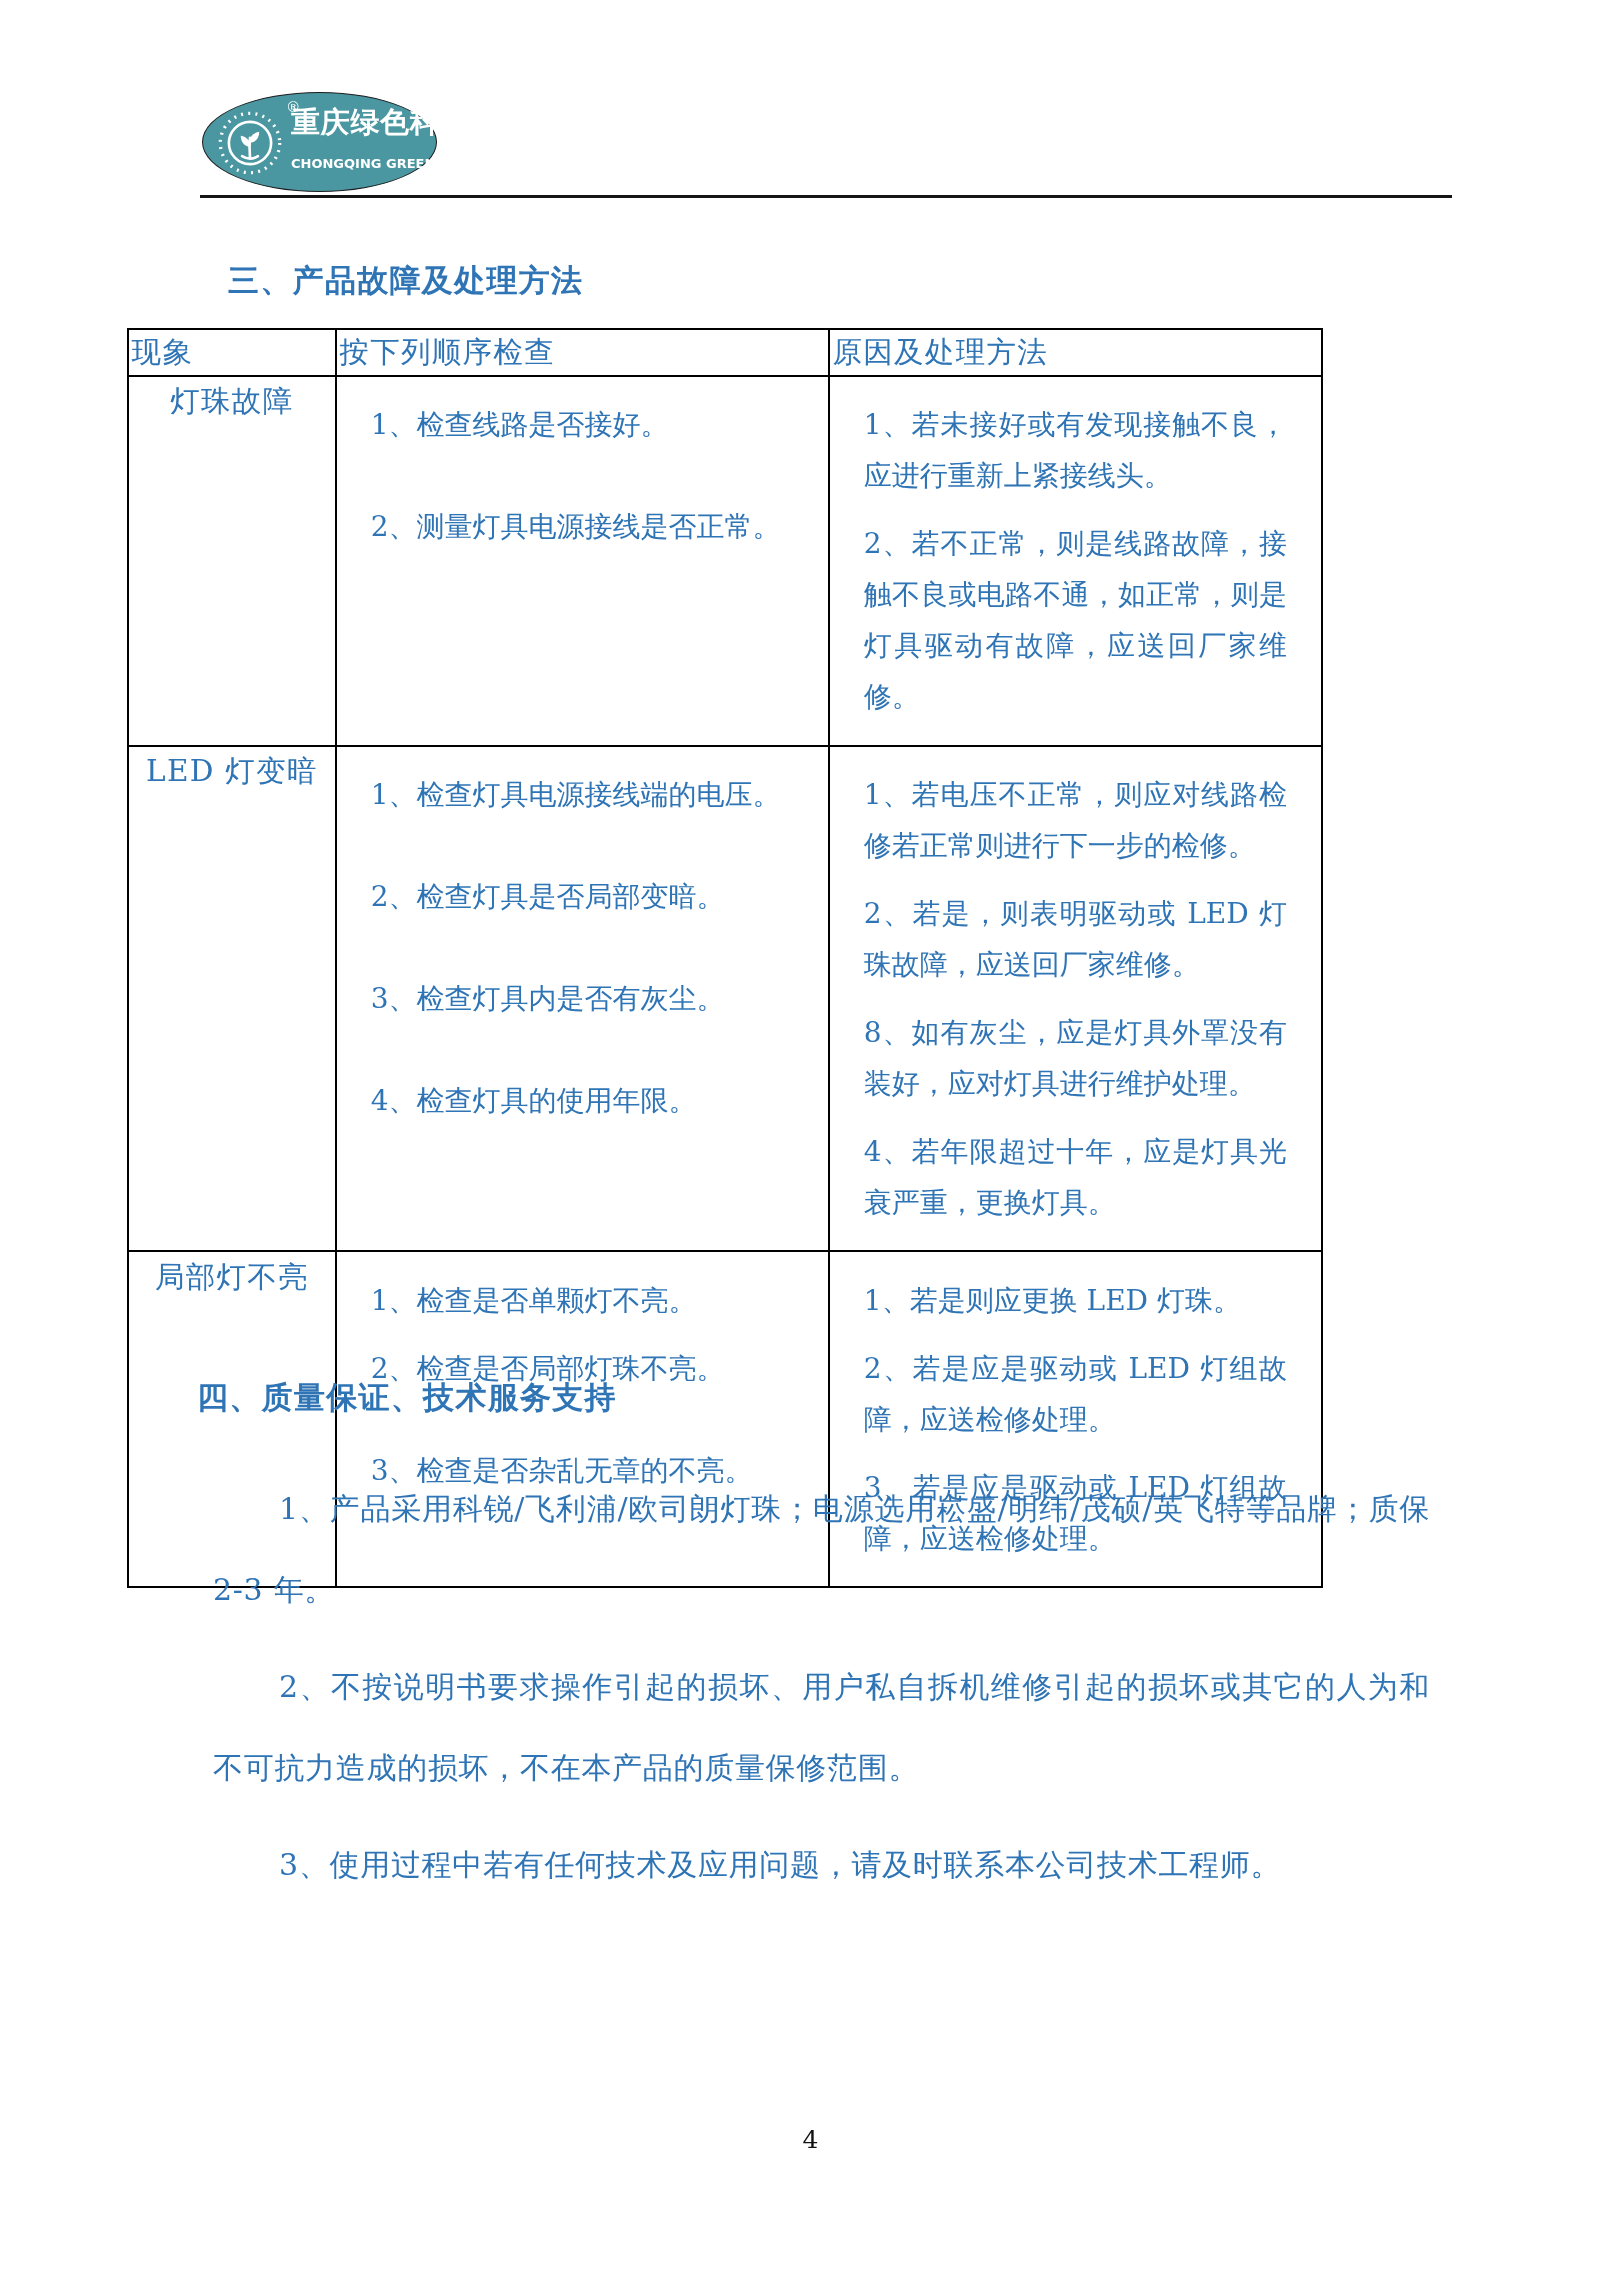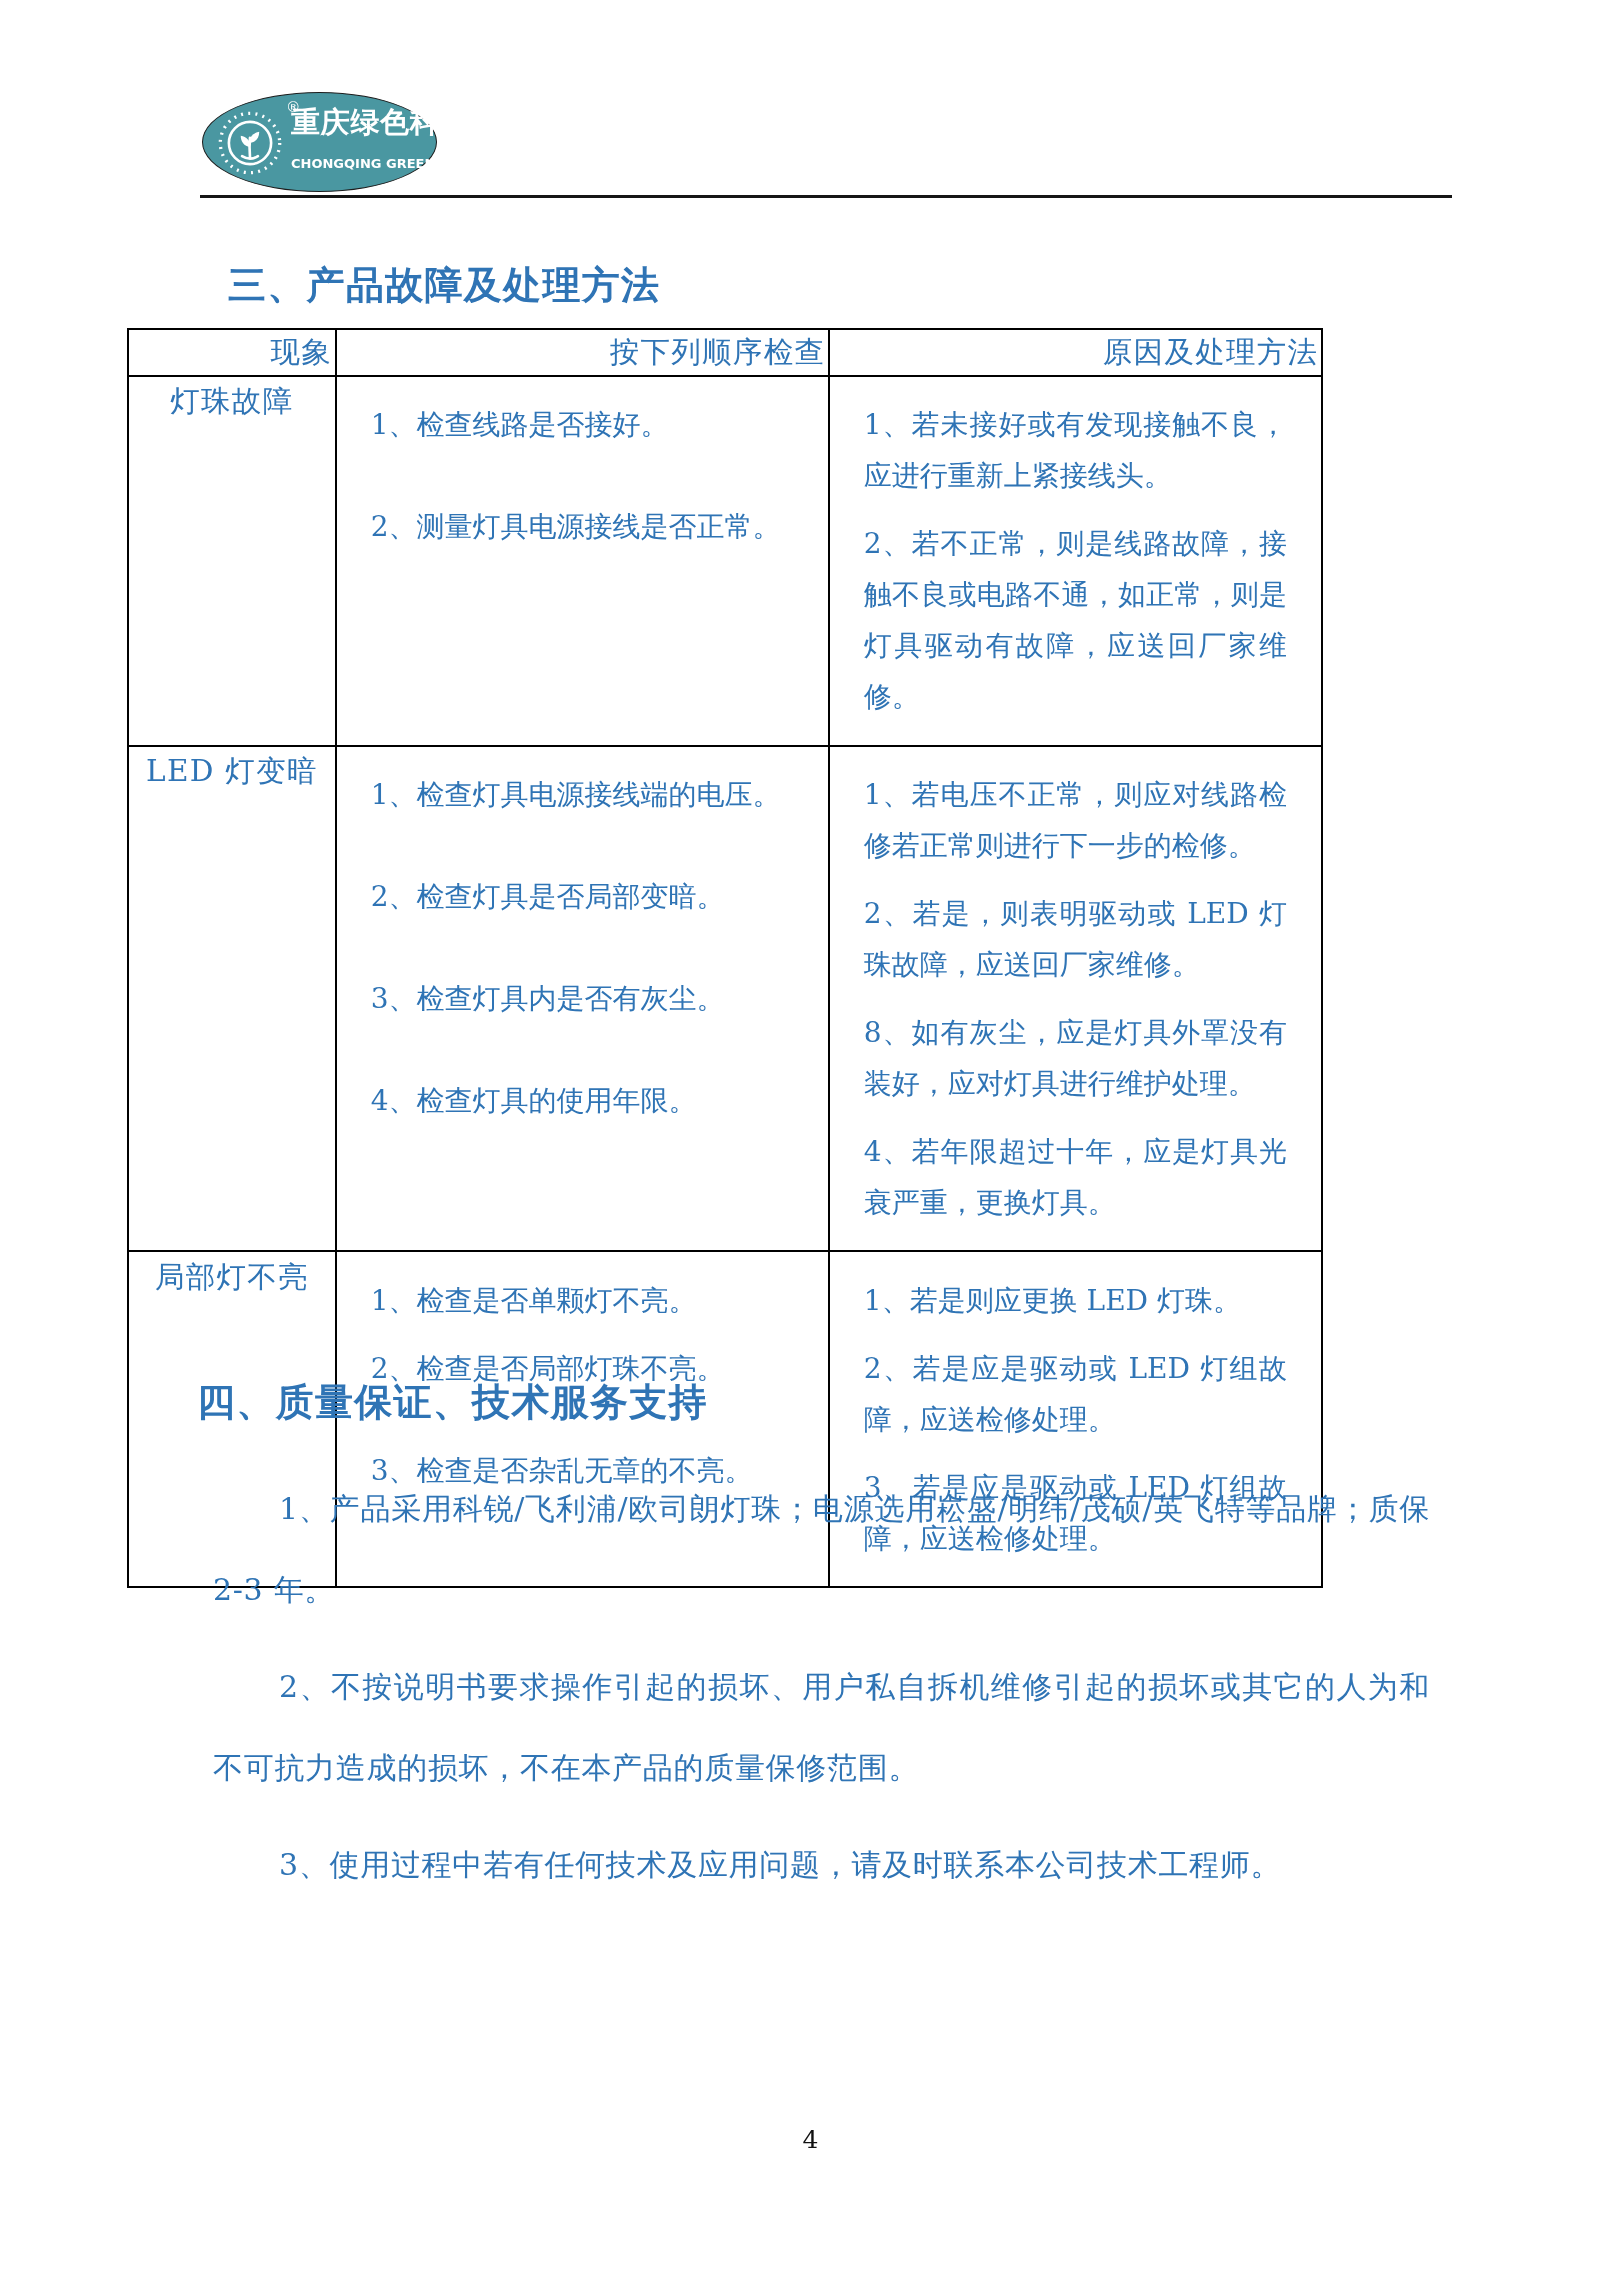--- a/index.html
+++ b/index.html
@@ -33,21 +33,21 @@
     color:#fff;font-size:13px;font-weight:bold;
     font-family:"DejaVu Sans","Liberation Sans",sans-serif;
     letter-spacing:0px;white-space:nowrap;
   }
   .header-rule{
     position:absolute;left:200px;top:195px;width:1252px;height:3.3px;background:#151515;
   }
   
   .sec-title{
     position:absolute;
-    font-size:38px;font-weight:bold;
+    font-size:31px;font-weight:bold;
     letter-spacing:1.3px;
     margin:0;white-space:nowrap;
   }
   #sec3-title{left:228px;top:260px;}
   #sec4-title{left:197px;top:1377px;}
   
   table.fault{
     position:absolute;left:127px;top:328px;width:1196px;
     border-collapse:collapse;table-layout:fixed;
     background:#fff;
@@ -57,21 +57,21 @@
   table.fault col.c3{width:41.3%;}
   table.fault th,table.fault td{
     border:2.6px solid #000;
     padding:5.3px 17px;
     box-sizing:border-box;
     vertical-align:top;
   }
   table.fault th{
     height:36px;padding:2.6px;
     font-size:29.5px;font-weight:normal;
-    text-align:right;vertical-align:middle;
+    text-align:left;vertical-align:middle;
     letter-spacing:1.3px;
   }
   td.phenom{
     text-align:center;vertical-align:middle;
     font-size:29.5px;letter-spacing:1.3px;
     padding:2.6px;
   }
   td.cell p{
     margin:17px;font-size:28px;line-height:51px;
   }

